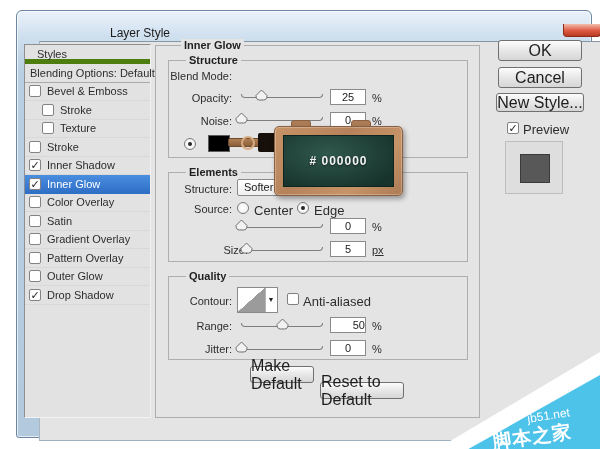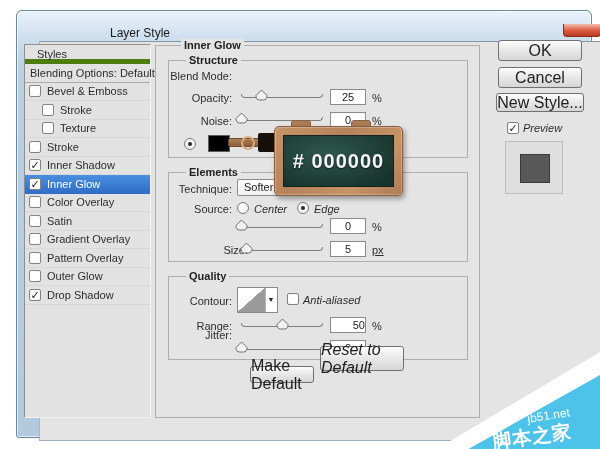--- a/index.html
+++ b/index.html
@@ -53,21 +53,21 @@
   .dd-arrows { position:absolute; right:4px; top:2px; display:flex; flex-direction:column;
     font-size:5.5px; line-height:5.5px; color:#222; }
 
   .trough { position:absolute; width:82px; height:4px; border-left:1px solid #7e7e7e;
     border-right:1px solid #7e7e7e; border-bottom:1px solid #7e7e7e; border-radius:0 0 4px 4px; }
   .nib { position:absolute; width:13px; height:12px; }
 
   .radio { position:absolute; width:12px; height:12px; border-radius:50%;
     background:radial-gradient(#ffffff,#ececec); border:1px solid #7a7a7a; }
   .radio.on::after { content:""; position:absolute; inset:3px; border-radius:50%; background:#262626; }
-  .rlabel { position:absolute; font-size:11px; color:#2d2d2d;font-style:italic; }
+  .rlabel { position:absolute; font-size:13px; color:#2d2d2d; }
 
   .cbx { position:absolute; width:12px; height:12px; background:#fff; border:1px solid #808080;
     border-radius:2px; font-size:11px; line-height:10px; text-align:center; color:#1c1c1c; }
 
   .swatch { position:absolute; left:208px; top:135px; width:22px; height:17px;
     background:#000; border:1px solid #5c5c5c; }
 
   .contour-combo { position:absolute; left:237px; top:287px; width:41px; height:26px;
     background:#fff; border:1px solid #8a8a8a; }
   .contour-thumb { position:absolute; left:0; top:0; width:28px; height:24px;
@@ -93,21 +93,21 @@
   .ct-dark { position:absolute; left:258px; top:133px; width:18px; height:19px;
     background:#17100a; border-radius:2px; z-index:6; }
   .ct-tab { position:absolute; width:20px; height:10px; background:#ab7c55;
     border:1px solid #8a6142; border-radius:3px 3px 0 0; z-index:6; }
   .chalkboard { position:absolute; left:274px; top:126px; width:129px; height:70px;
     background:linear-gradient(135deg,#c79468,#b5825b 40%,#c79468 70%,#ad7b55);
     border:1px solid #8a5f3f; border-radius:5px;
     box-shadow: inset 0 0 0 1px rgba(255,255,255,.25), 2px 3px 5px rgba(0,0,0,.35); z-index:7; }
   .chalk-inner { position:absolute; inset:8px; background:radial-gradient(ellipse at 40% 35%, #30584d, #17332b 85%);
     border:1px solid #0f241f; display:flex; align-items:center; justify-content:center; }
-  .chalk-text { font-size:20px; font-weight:bold; color:#f5f5f5; letter-spacing:1px;
+  .chalk-text { font-size:12px; font-weight:bold; color:#f5f5f5; letter-spacing:1px;
     text-shadow:0 1px 2px rgba(0,0,0,.6); }
 
   
   .wm-white { position:absolute; left:430px; top:350px; width:170px; height:99px; background:#fff;
     clip-path:polygon(100% 2%, 100% 100%, 4% 100%); z-index:10; }
   .wm-cyan { position:absolute; left:460px; top:372px; width:140px; height:77px; background:#4ec3ea;
     clip-path:polygon(100% 4%, 100% 100%, 6% 100%); z-index:11; }
   .wm-line1 { position:absolute; left:527px; top:406px; width:75px; font-size:12px; color:#fff;
     transform:rotate(-9deg); z-index:12; }
   .wm-line2 { position:absolute; left:492px; top:422px; width:110px; font-size:19px; font-weight:bold;
@@ -204,21 +204,21 @@
     </svg>
   <div class="vbox" style="left:330px; top:112px;">0</div>
   <span class="unit" style="left:372px; top:115px;">%</span>
 
   <div class="radio on" style="left:184px; top:138px;"></div>
   <div class="swatch"></div>
 
   <div class="fs" style="left:168px; top:172px; width:300px; height:90px;"></div>
   <span class="legend" style="left:186px; top:166px;">Elements</span>
 
-  <span class="flabel" style="left:130px; top:183px; width:102px;">Technique:</span>
+  <span class="flabel" style="left:130px; top:183px; width:102px;">Structure:</span>
   <div class="dd" style="left:237px; top:179px; width:104px;">
     <span>Softer</span>
   </div>
 
   <span class="flabel" style="left:160px; top:203px; width:72px;">Source:</span>
   <div class="radio" style="left:237px; top:202px;"></div>
   <span class="rlabel" style="left:254px; top:203px;">Center</span>
   <div class="radio on" style="left:297px; top:202px;"></div>
   <span class="rlabel" style="left:314px; top:203px;">Edge</span>
 
@@ -249,30 +249,30 @@
   <span class="rlabel" style="left:303px; top:294px;">Anti-aliased</span>
 
   <span class="flabel" style="left:140px; top:320px;">Range:</span>
   <div class="trough" style="left:241px; top:323px;"></div>
   <svg class="nib" style="left:276px; top:318px;" viewBox="0 0 13 12">
       <path d="M6.5 1 L12 6.5 Q12 11 8.5 11 L4.5 11 Q1 11 1 6.5 Z" fill="#f2f2f2" stroke="#6e6e6e"></path>
     </svg>
   <div class="vbox" style="left:330px; top:317px;text-align:right;">50</div>
   <span class="unit" style="left:372px; top:320px;">%</span>
 
-  <span class="flabel" style="left:140px; top:329px;">Jitter:</span>
+  <span class="flabel" style="left:140px; top:343px;">Jitter:</span>
   <div class="trough" style="left:241px; top:346px;"></div>
   <svg class="nib" style="left:235px; top:341px;" viewBox="0 0 13 12">
       <path d="M6.5 1 L12 6.5 Q12 11 8.5 11 L4.5 11 Q1 11 1 6.5 Z" fill="#f2f2f2" stroke="#6e6e6e"></path>
     </svg>
   <div class="vbox" style="left:330px; top:340px;">0</div>
   <span class="unit" style="left:372px; top:343px;">%</span>
 
   <div class="btn" style="left:250px; top:366px; width:64px; height:17px;">Make Default</div>
-  <div class="btn" style="left:320px; top:346px; width:84px; height:25px;font-style:italic;">Reset to Default</div>
+  <div class="btn" style="left:320px; top:382px; width:84px; height:17px;">Reset to Default</div>
 
   <div class="btn" style="left:498px; top:40px; width:84px; height:21px;">OK</div>
   <div class="btn" style="left:498px; top:67px; width:84px; height:21px;">Cancel</div>
   <div class="btn" style="left:496px; top:93px; width:88px; height:19px;">New Style...</div>
   <div class="cbx" style="left:507px; top:122px;">✓</div>
   <span class="rlabel" style="left:523px; top:122px;">Preview</span>
   <div class="preview-box">
     <div class="preview-square"></div>
   </div>
 

